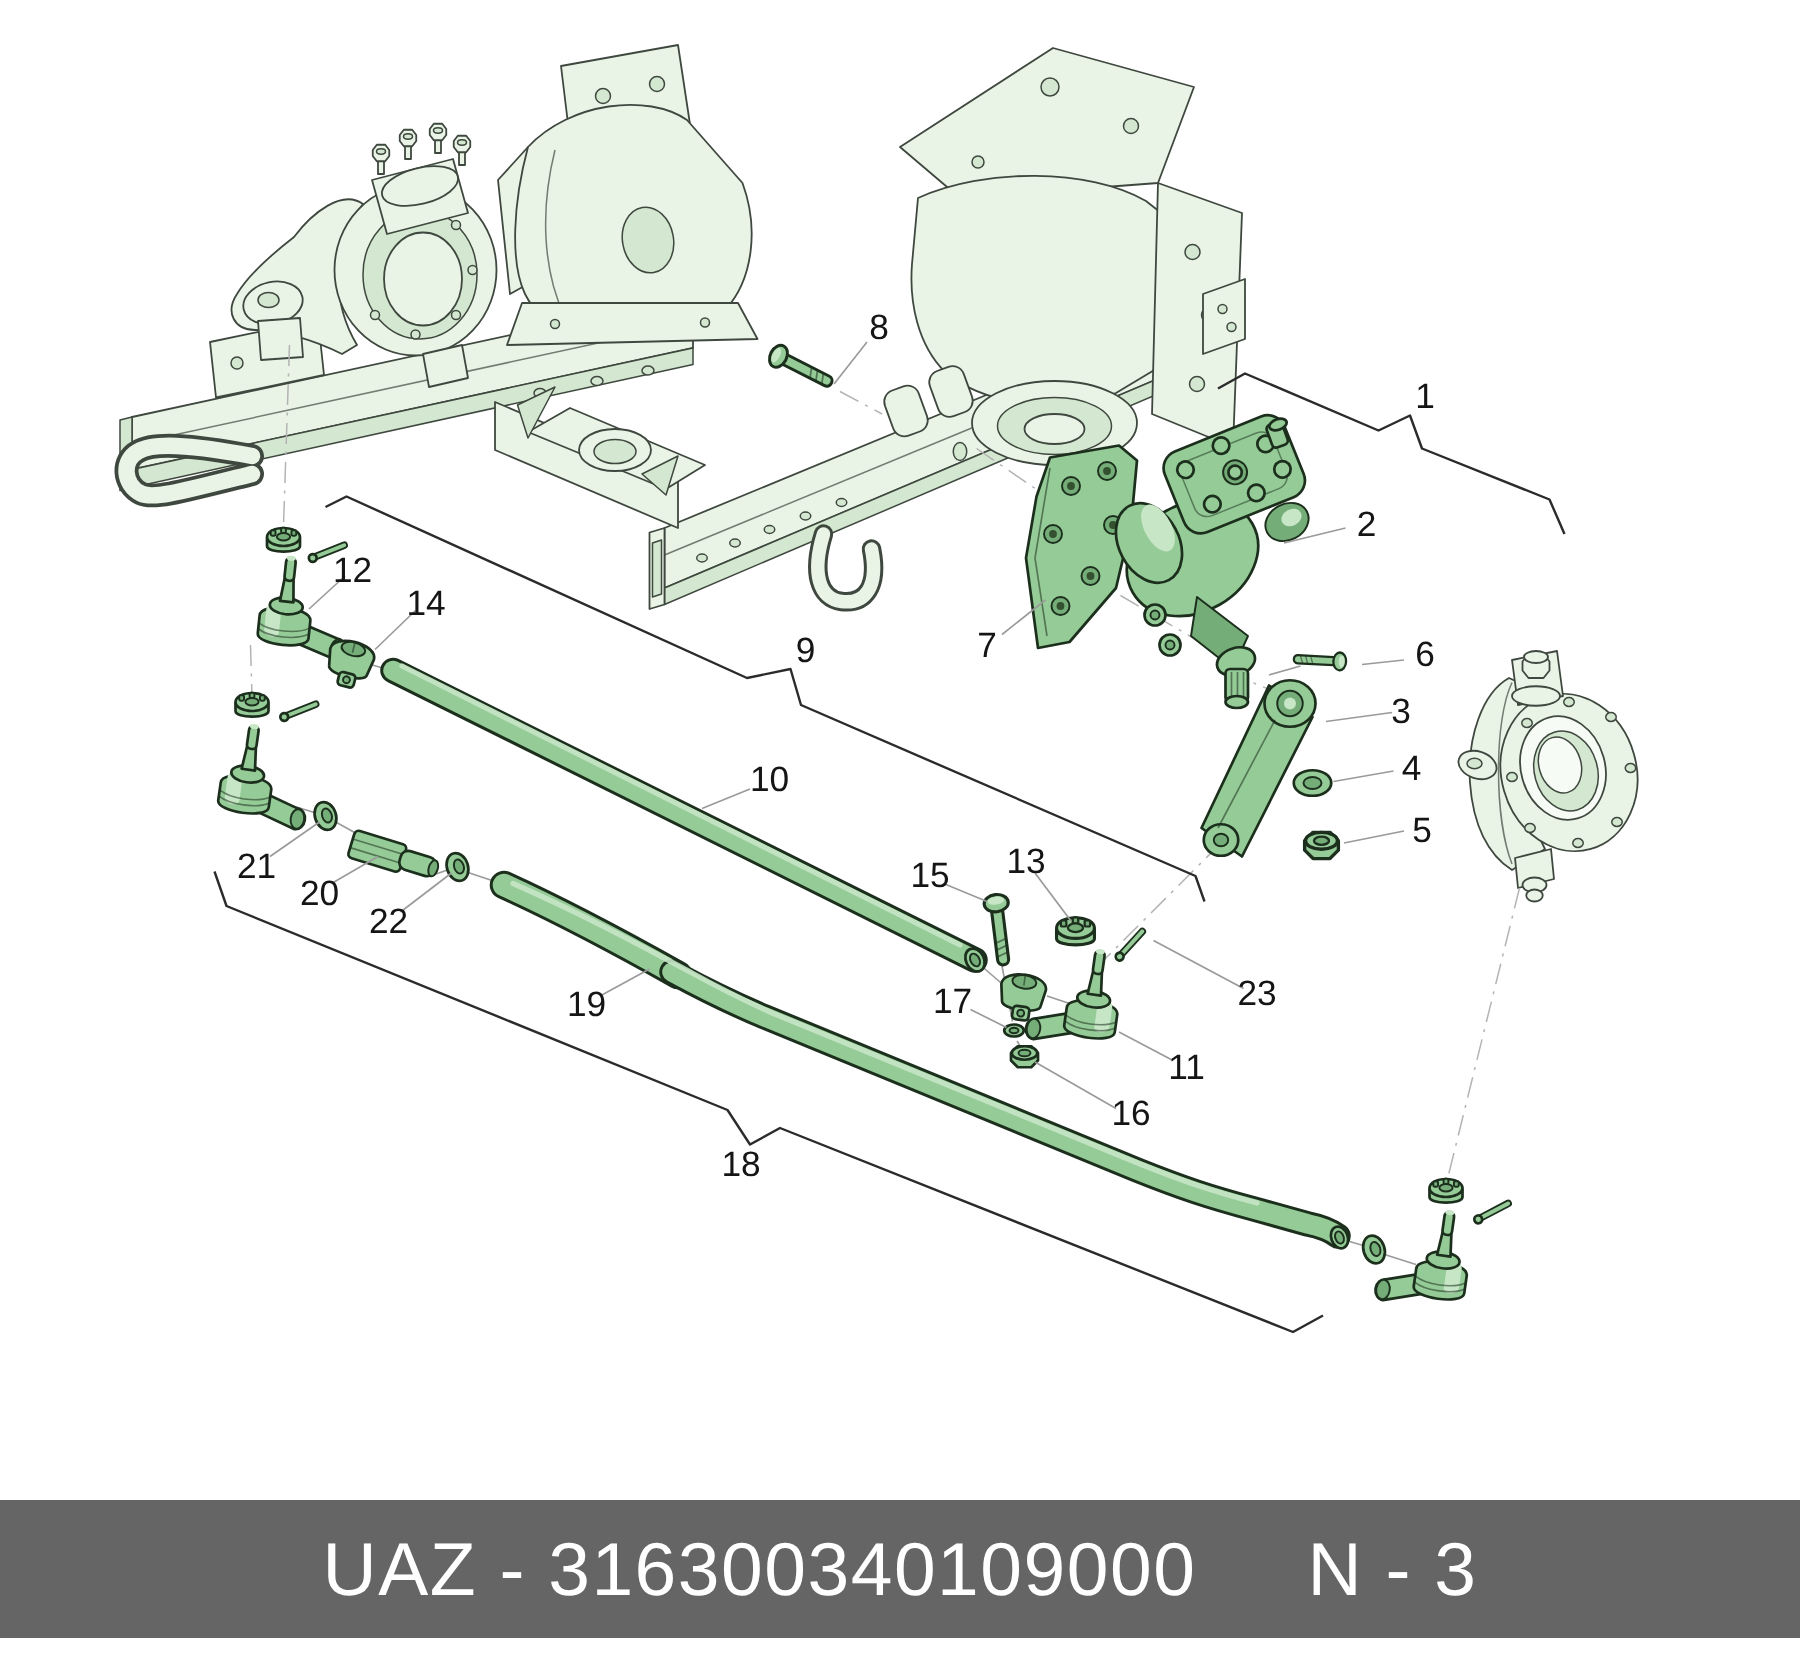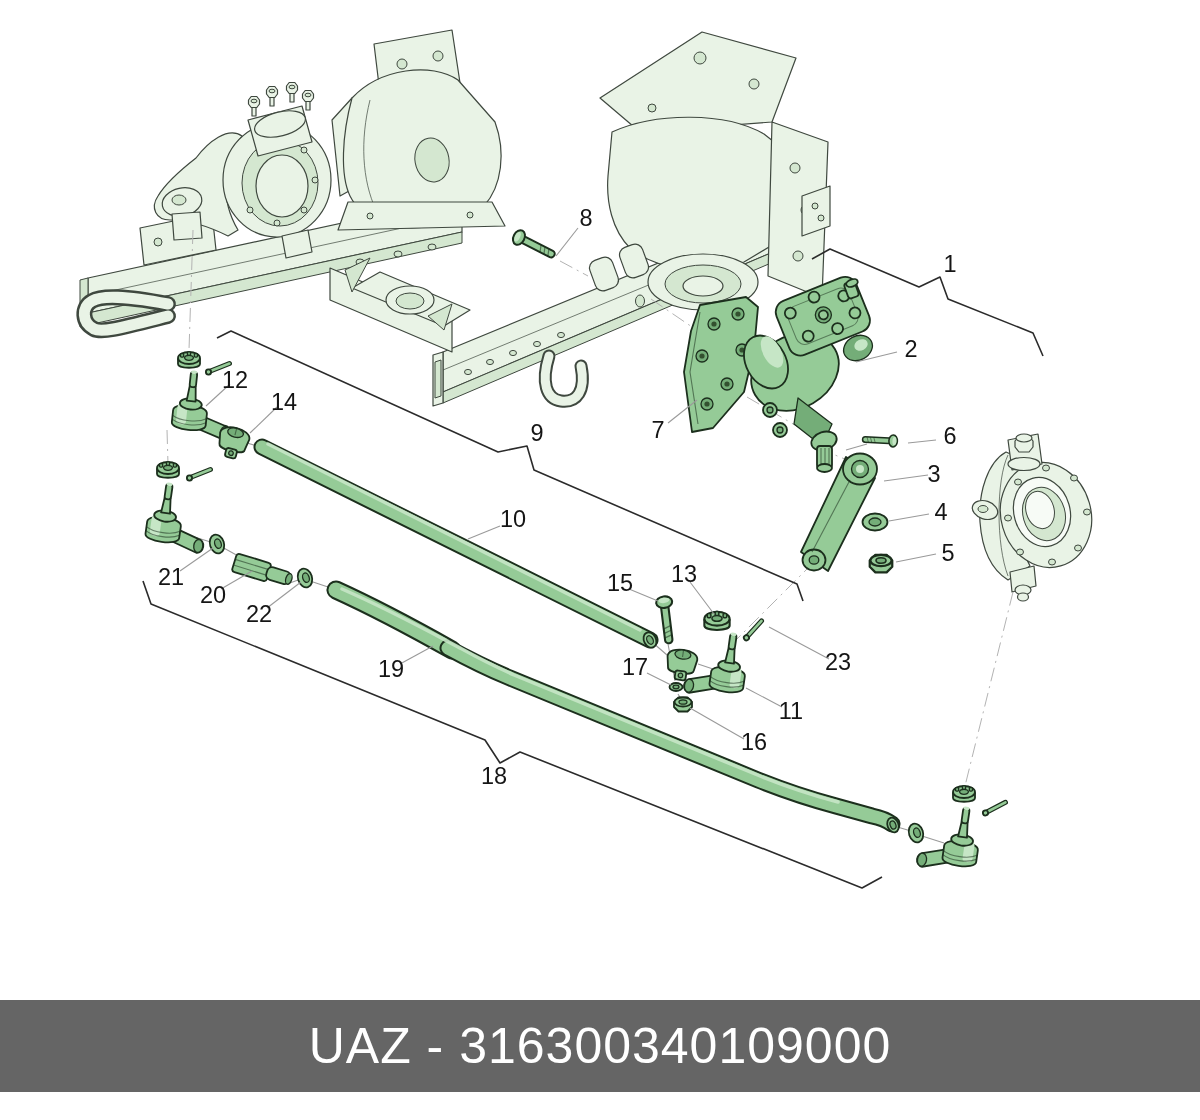--- a/index.html
+++ b/index.html
@@ -446,13 +446,14 @@
     <text class="lbl" x="391" y="677">19</text>
     <text class="lbl" x="213" y="603">20</text>
     <text class="lbl" x="171" y="585">21</text>
     <text class="lbl" x="259" y="622">22</text>
     <text class="lbl" x="838" y="670">23</text>
   </g>
 </svg>
 
 <div class="footer">
   <span>UAZ - 316300340109000</span>
+  <span>N - 3</span>
 </div>
 
 </body></html>

